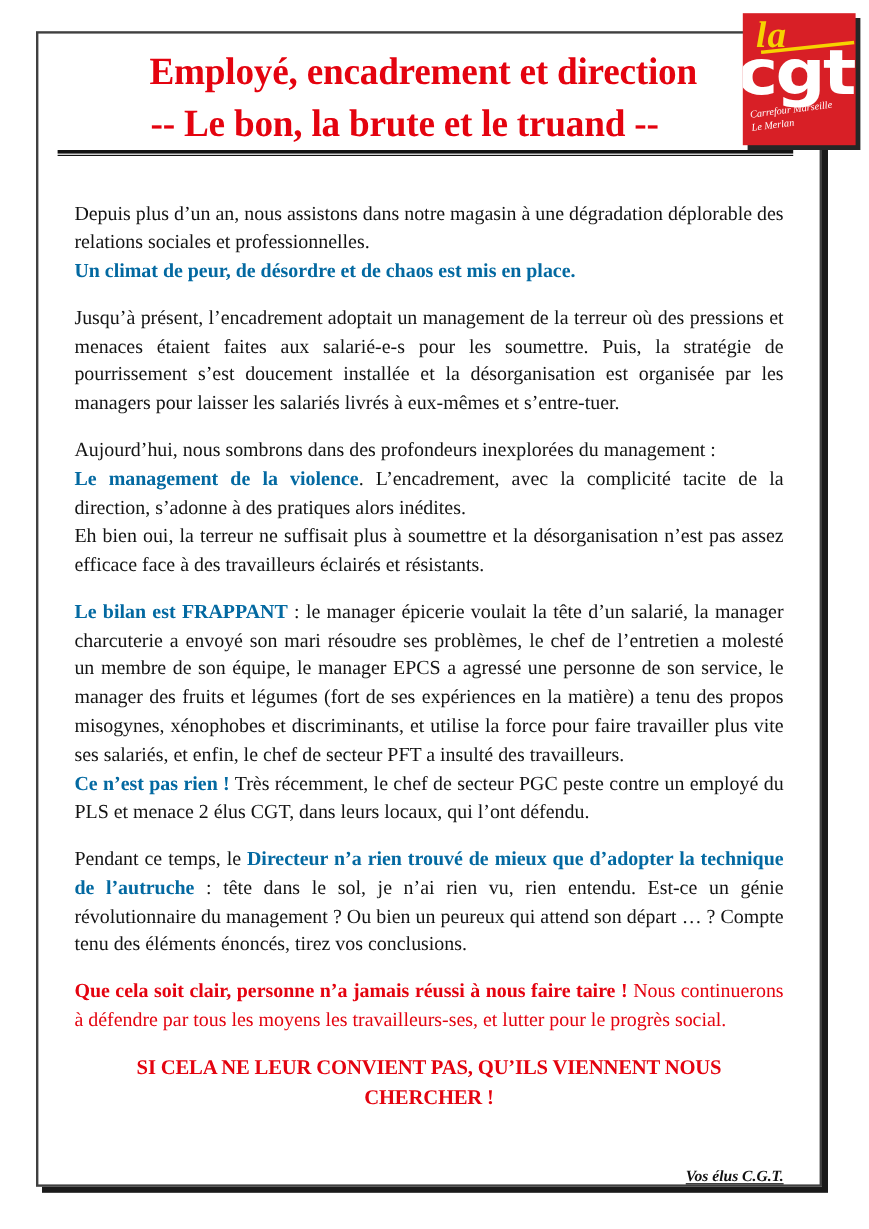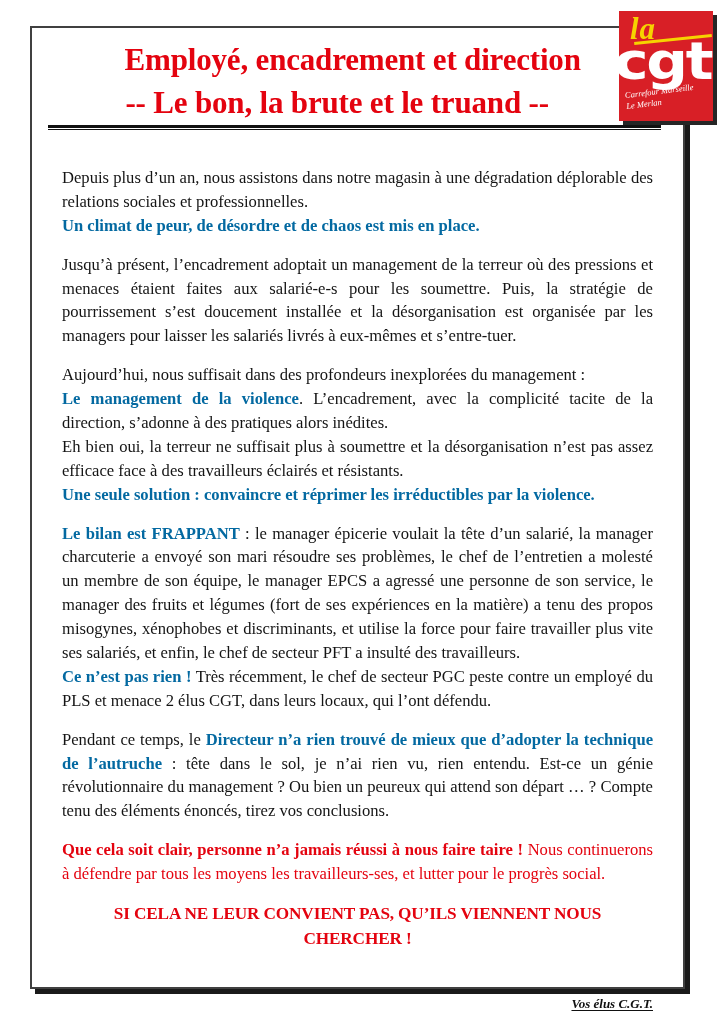--- a/index.html
+++ b/index.html
@@ -200,24 +200,23 @@
     <p class="para">
       <span>Depuis plus d’un an, nous assistons dans notre magasin à une dégradation déplorable des relations sociales et professionnelles.</span><br>
       <span class="redbold">Un climat de peur, de désordre et de chaos est mis en place.</span>
     </p>
 
     <p class="para">
       <span>Jusqu’à présent, l’encadrement adoptait un management de la terreur où des pressions et menaces étaient faites aux salarié-e-s pour les soumettre. Puis, la stratégie de pourrissement s’est doucement installée et la désorganisation est organisée par les managers pour laisser les salariés livrés à eux-mêmes et s’entre-tuer.</span>
     </p>
 
     <p class="para">
-      <span>Aujourd’hui, nous suffisait dans des profondeurs inexplorées du management :</span><br>
+      <span>Aujourd’hui, nous sombrons dans des profondeurs inexplorées du management :</span><br>
       <span class="redbold">Le management de la violence</span><span>. L’encadrement, avec la complicité tacite de la direction, s’adonne à des pratiques alors inédites.</span><br>
       <span>Eh bien oui, la terreur ne suffisait plus à soumettre et la désorganisation n’est pas assez efficace face à des travailleurs éclairés et résistants.</span><br>
-      <span class="redbold">Une seule solution : convaincre et réprimer les irréductibles par la violence.</span>
     </p>
 
     <p class="para">
       <span class="redbold">Le bilan est FRAPPANT</span><span> : le manager épicerie voulait la tête d’un salarié, la manager charcuterie a envoyé son mari résoudre ses problèmes, le chef de l’entretien a molesté un membre de son équipe, le manager EPCS a agressé une personne de son service, le manager des fruits et légumes (fort de ses expériences en la matière) a tenu des propos misogynes, xénophobes et discriminants, et utilise la force pour faire travailler plus vite ses salariés, et enfin, le chef de secteur PFT a insulté des travailleurs.</span><br>
       <span class="redbold">Ce n’est pas rien !</span><span> Très récemment, le chef de secteur PGC peste contre un employé du PLS et menace 2 élus CGT, dans leurs locaux, qui l’ont défendu.</span>
     </p>
 
     <p class="para">
       <span>Pendant ce temps, le </span><span class="redbold">Directeur n’a rien trouvé de mieux que d’adopter la technique de l’autruche</span><span> : tête dans le sol, je n’ai rien vu, rien entendu. Est-ce un génie révolutionnaire du management ? Ou bien un peureux qui attend son départ … ? Compte tenu des éléments énoncés, tirez vos conclusions.</span>
     </p>

